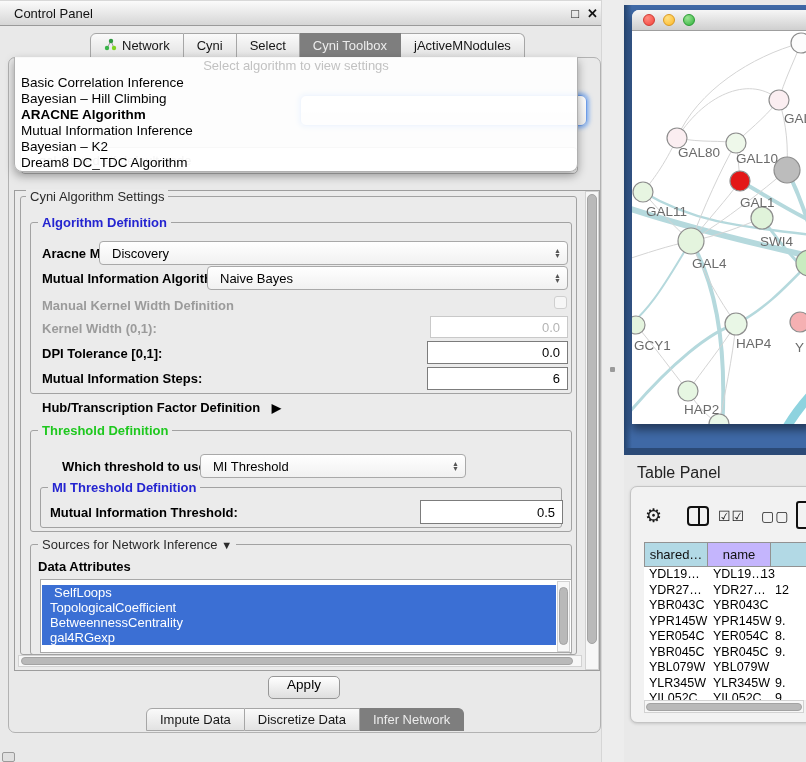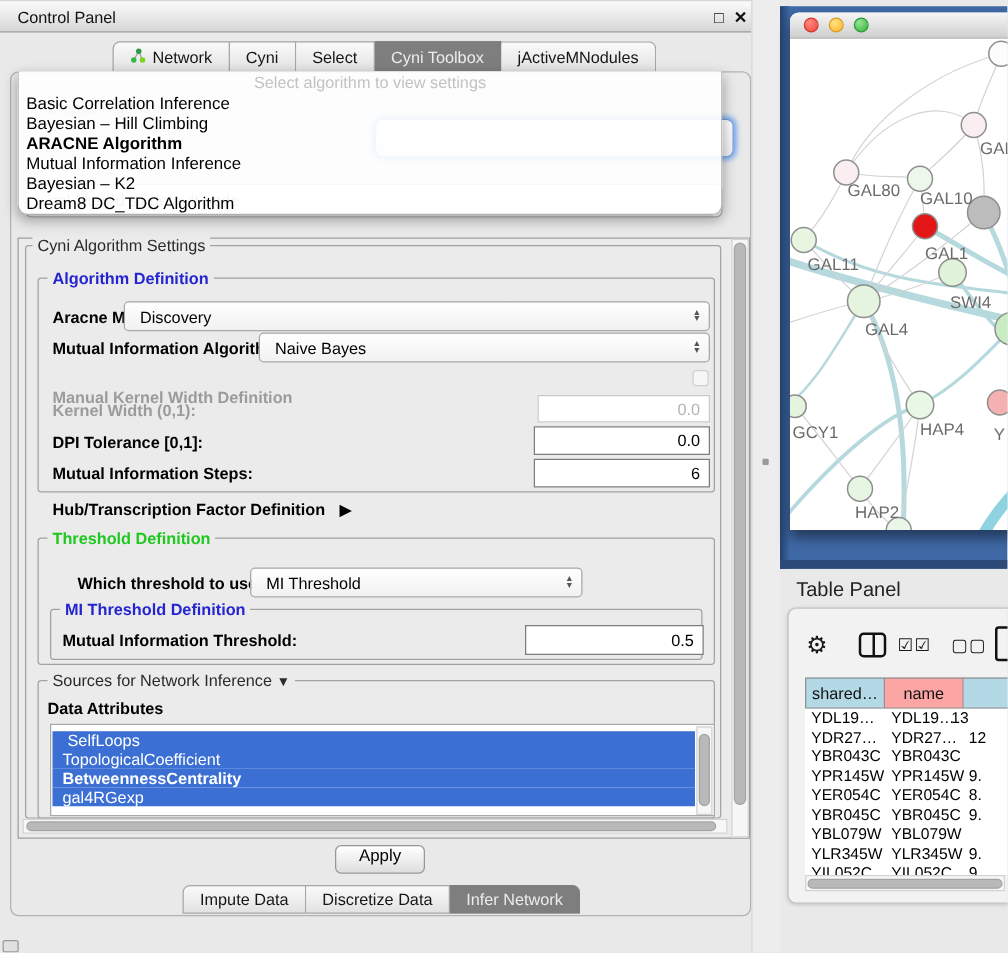--- a/index.html
+++ b/index.html
@@ -89,21 +89,21 @@
   #gear-i{left:14px;top:17px;font-size:19px}
   #split-i{left:56px;top:19px;width:22px;height:20px;border:2px solid #111;border-radius:4px;box-sizing:border-box}
   #split-i div{position:absolute;left:9px;top:0;width:2px;height:16px;background:#111}
   #checks-i{left:87px;top:21px;font-size:14px;letter-spacing:1px}
   #unchecks-i{left:130px;top:21px;font-size:14px;letter-spacing:1px}
   #doc-i{left:165px;top:14px;width:30px;height:28px;border:2px solid #111;border-radius:3px;box-sizing:border-box;background:#f2f2f2}
   #thead{position:absolute;left:13px;top:55px;height:25px;display:flex}
   .hcell{border:1px solid #929292;border-left:none;box-sizing:border-box;display:flex;align-items:center;
     justify-content:center;font-size:13px;color:#111}
   .hcell:first-child{border-left:1px solid #929292}
-  .hc-blue{background:#b2d9e5}.hc-gray{background:#fca5a5}
+  .hc-blue{background:#b2d9e5}.hc-gray{background:#c4b5fd}
   #trows{position:absolute;left:13px;top:80px;width:187px;height:133px;overflow:hidden;background:#fff}
   .trow{position:absolute;left:0;width:100%;height:15.5px;line-height:15.5px;font-size:12.5px;color:#000;white-space:nowrap}
   .trow span{position:absolute;top:0}
   #thsb{position:absolute;left:13px;top:213px;width:160px;height:13px}
   #mini-icon{left:2px;top:752px;width:13px;height:10px;background:#e0e0e0;border:1px solid #9a9a9a;border-radius:2px;box-sizing:border-box}
 </style>
 </head>
 <body>
 
 <div class="abs" id="titlebar">
@@ -178,21 +178,21 @@
 
 <span class="lbl" style="left:42px;top:271px">Mutual Information Algorithm Type:</span>
 <div class="combo" style="left:207px;top:266px;width:361px;height:24px">
   <span>Naive Bayes</span>
   <span class="spin">
       <span>▲</span>
       <span>▼</span>
     </span>
 </div>
 
-<span class="lbl dis" style="left:42px;top:310px">Manual Kernel Width Definition</span>
+<span class="lbl dis" style="left:42px;top:298px">Manual Kernel Width Definition</span>
 <div class="abs" id="mkw-check"></div>
 
 <span class="lbl dis" style="left:42px;top:321px">Kernel Width (0,1):</span>
 <div class="field dis" style="left:430px;top:316px;width:138px;height:22px">
   <span>0.0</span>
 </div>
 
 <span class="lbl" style="left:42px;top:346px">DPI Tolerance [0,1]:</span>
 <div class="field" style="left:427px;top:341px;width:141px;height:23px">
   <span>0.0</span>
@@ -230,21 +230,21 @@
 <div class="group" style="left:30px;top:544px;width:542px;height:111px"></div>
 <span class="gtitle t-black" style="left:38px;top:537px">
   <span>Sources for Network Inference</span>
   <span style="font-size:11px">▼</span>
 </span>
 <span class="lbl" style="left:38px;top:559px">Data Attributes</span>
 <div class="abs" id="attr-list">
   <div id="attr-items">
       <div class="attr-row" style="top: 5px; padding-left: 12px;">SelfLoops</div>
       <div class="attr-row" style="top: 20px;">TopologicalCoefficient</div>
-      <div class="attr-row" style="top: 35px; font-weight: bold;">BetweennessCentrality</div>
+      <div class="attr-row" style="top: 35px;">BetweennessCentrality</div>
       <div class="attr-row" style="top: 50px;">gal4RGexp</div>
     </div>
   <div class="sb-track" style="right:1px;top:1px;width:13px;height:71px">
     <div class="sb-thumb" style="left:1px;top:5px;width:9px;height:58px"></div>
   </div>
 </div>
 
 <div class="sb-track abs" style="left:18px;top:655px;width:564px;height:12px">
   <div class="sb-thumb" style="left:2px;top:1px;width:552px;height:8px"></div>
 </div>

